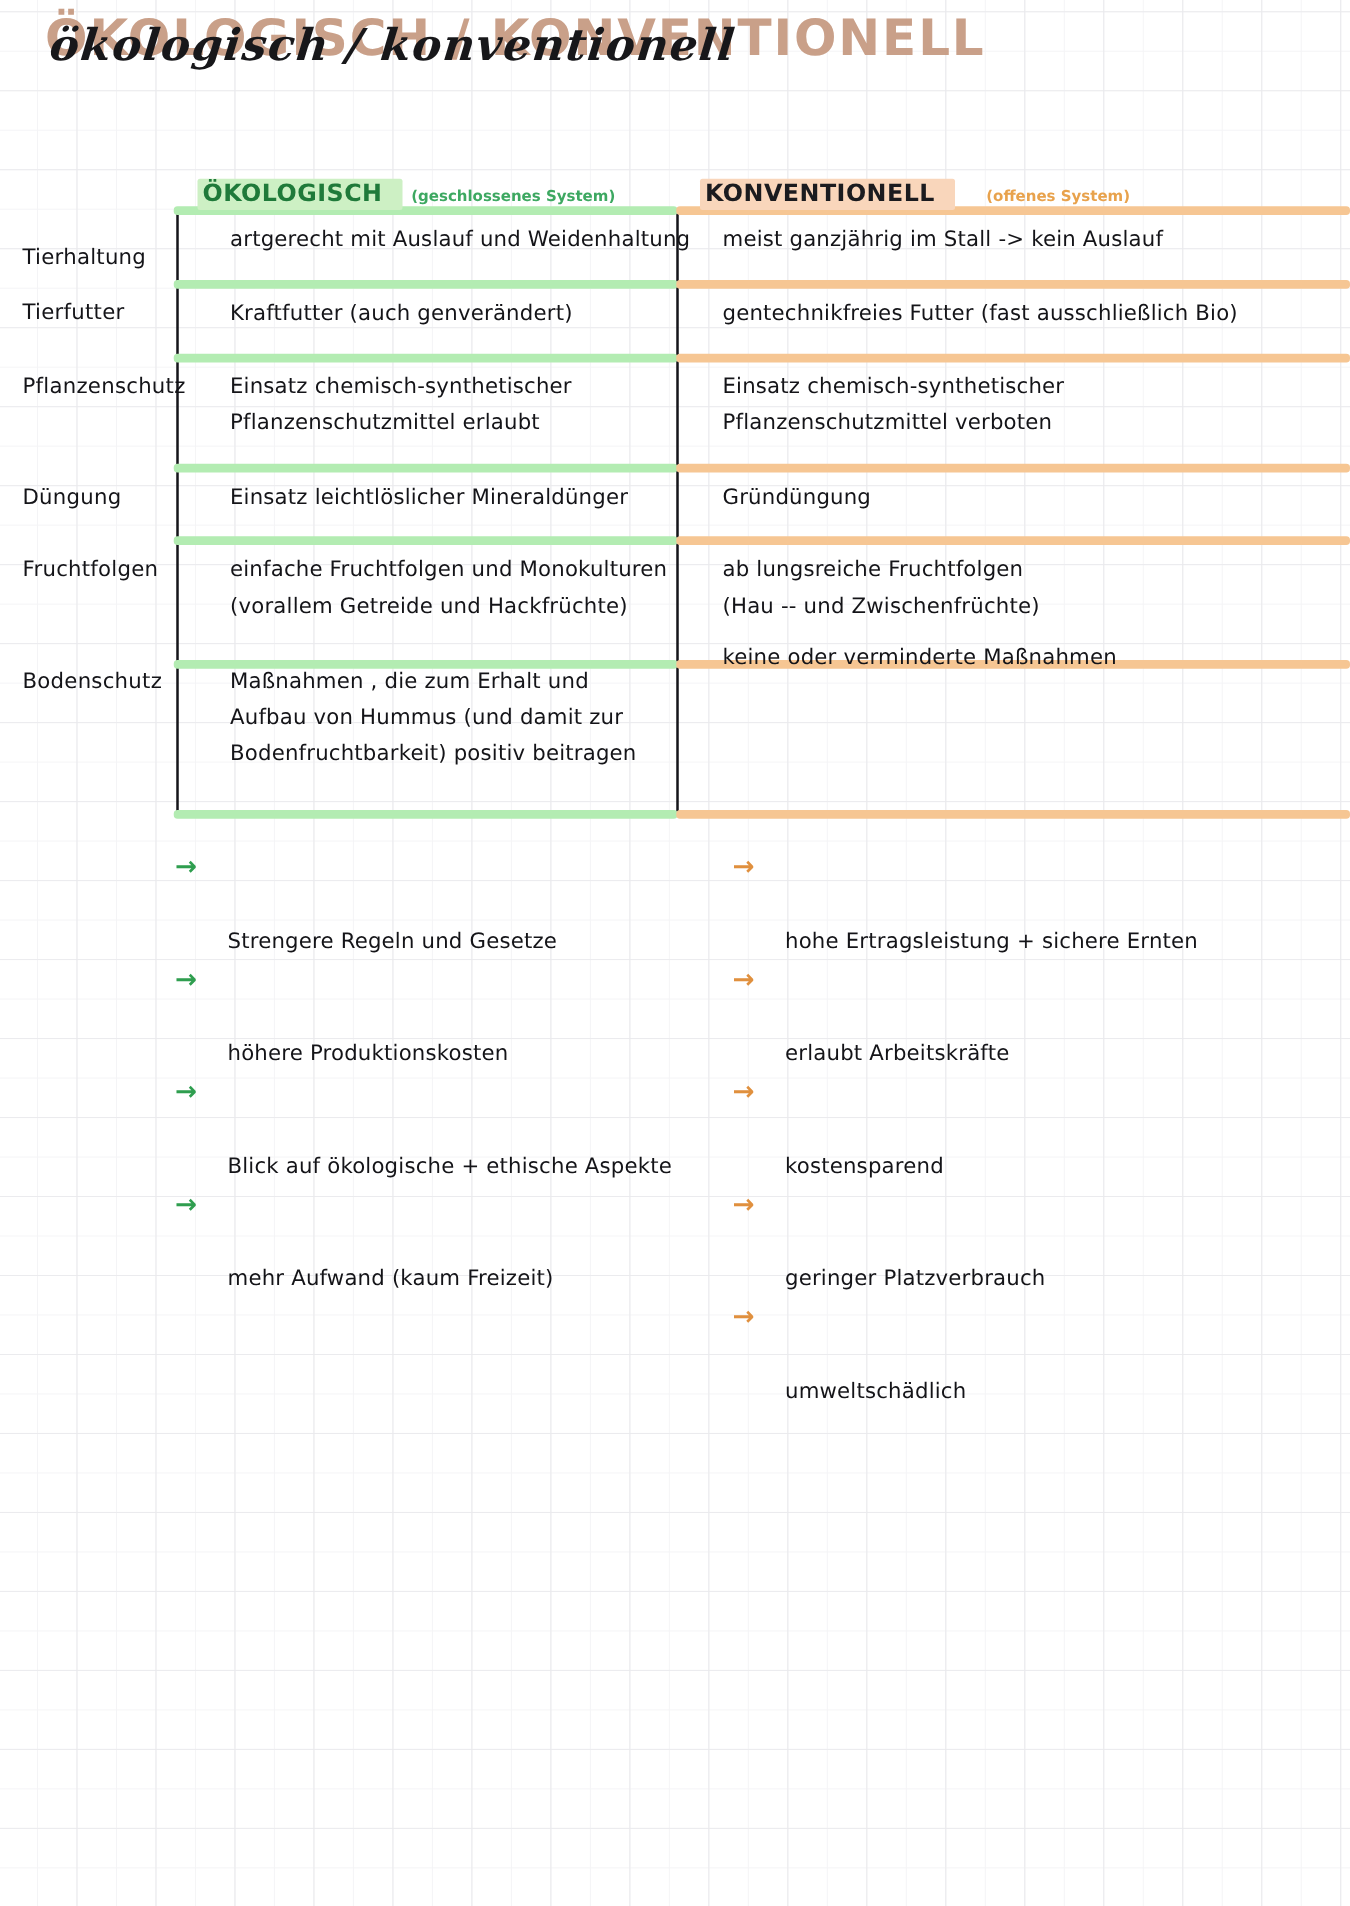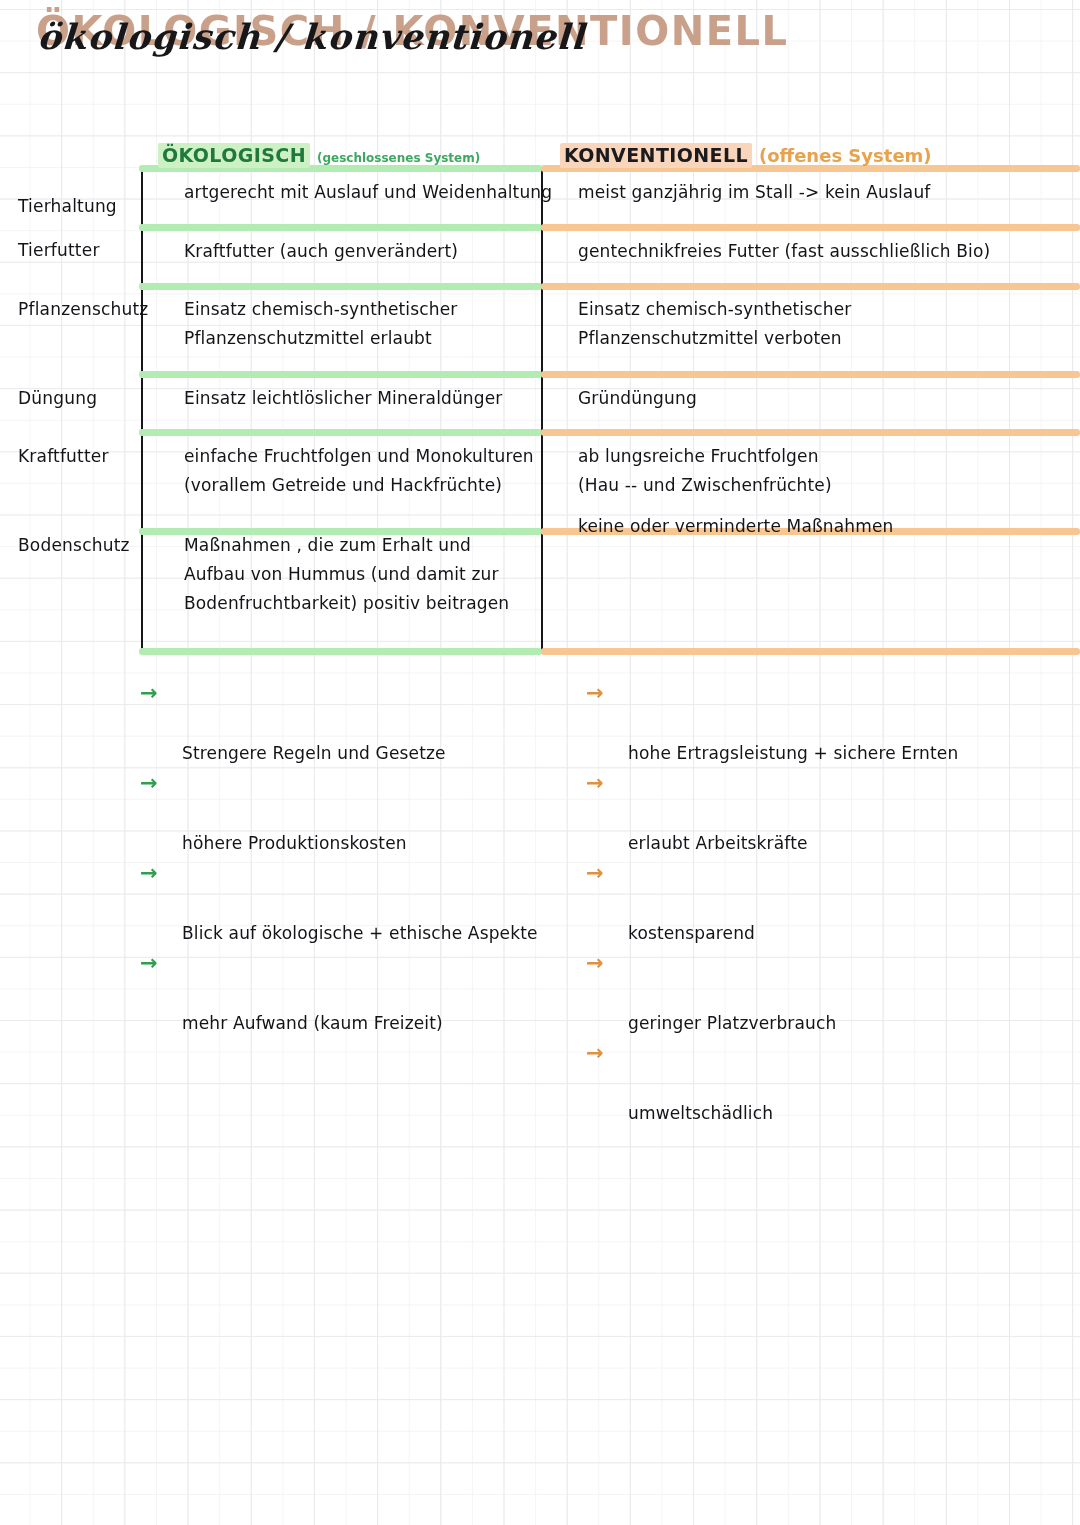--- a/index.html
+++ b/index.html
@@ -86,21 +86,21 @@
   .rule.orange { background: #f6c693; left: 541px; width: 539px; }
 
   
   .hdr {
     position: absolute;
     white-space: nowrap;
     font-size: 19px;
     line-height: 24px;
   }
   .hdr .hl {
-    padding: 1px 4px 2px 4px;
+    padding: 1px 16px 2px 4px;
     border-radius: 2px;
   }
   #hdr-oeko { left: 158px; top: 143px; }
   #hdr-oeko .big {
     background: #cdf0c4;
     color: #1f7a3a;
     font-weight: 700;
     letter-spacing: .4px;
   }
   #hdr-oeko .sub {
@@ -113,22 +113,22 @@
   #hdr-konv { left: 560px; top: 143px; }
   #hdr-konv .big {
     background: #f9d6bb;
     color: #1b1b1f;
     font-weight: 700;
     letter-spacing: .4px;
   }
   #hdr-konv .sub {
     color: #e8a24c;
     font-weight: 600;
-    margin-left: 7px;
-    font-size: 18px;
+    margin-left: 25px;
+    font-size: 12px;
   }
 
   
   .rowlabel {
     position: absolute;
     left: 18px;
     width: 120px;
     color: #141418;
     font-size: 17px;
     line-height: 22px;
@@ -213,21 +213,21 @@
     <span class="hl big">ÖKOLOGISCH</span><span class="sub">(geschlossenes System)</span>
   </div>
   <div class="hdr" id="hdr-konv">
     <span class="hl big">KONVENTIONELL</span><span class="sub">(offenes System)</span>
   </div>
 
   <div class="rowlabel" style="top:195px">Tierhaltung</div>
   <div class="rowlabel" style="top:239px">Tierfutter</div>
   <div class="rowlabel" style="top:298px">Pflanzenschutz</div>
   <div class="rowlabel" style="top:387px">Düngung</div>
-  <div class="rowlabel" style="top:445px">Kraftfutter</div>
+  <div class="rowlabel" style="top:445px">Fruchtfolgen</div>
   <div class="rowlabel" style="top:534px">Bodenschutz</div>
 
   <div class="cell left" style="top:178px">artgerecht mit Auslauf und Weidenhaltung</div>
   <div class="cell left" style="top:237px">Kraftfutter (auch genverändert)</div>
   <div class="cell left" style="top:295px">Einsatz chemisch-synthetischer
 Pflanzenschutzmittel erlaubt</div>
   <div class="cell left" style="top:384px">Einsatz leichtlöslicher Mineraldünger</div>
   <div class="cell left" style="top:442px">einfache Fruchtfolgen und Monokulturen
 (vorallem Getreide und Hackfrüchte)</div>
   <div class="cell left" style="top:531px">Maßnahmen , die zum Erhalt und

